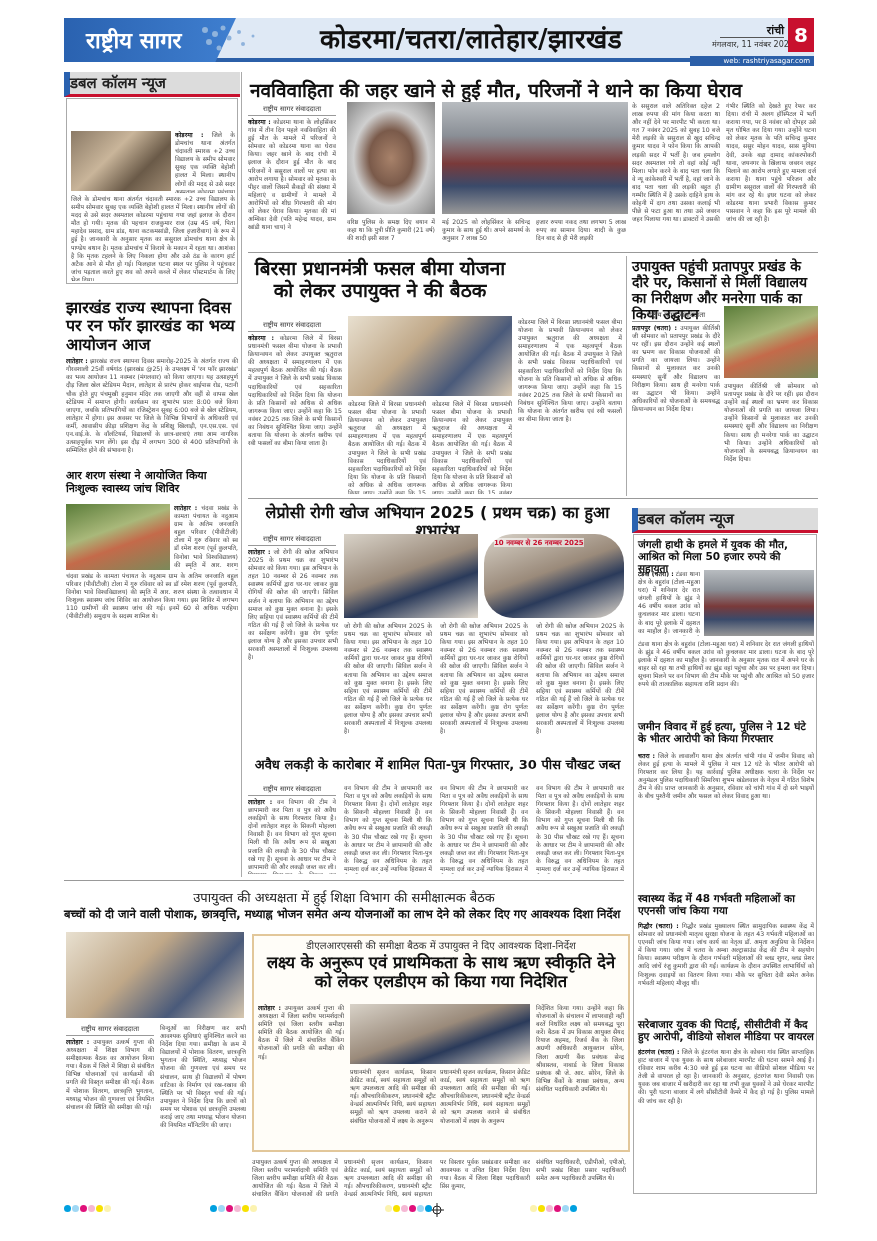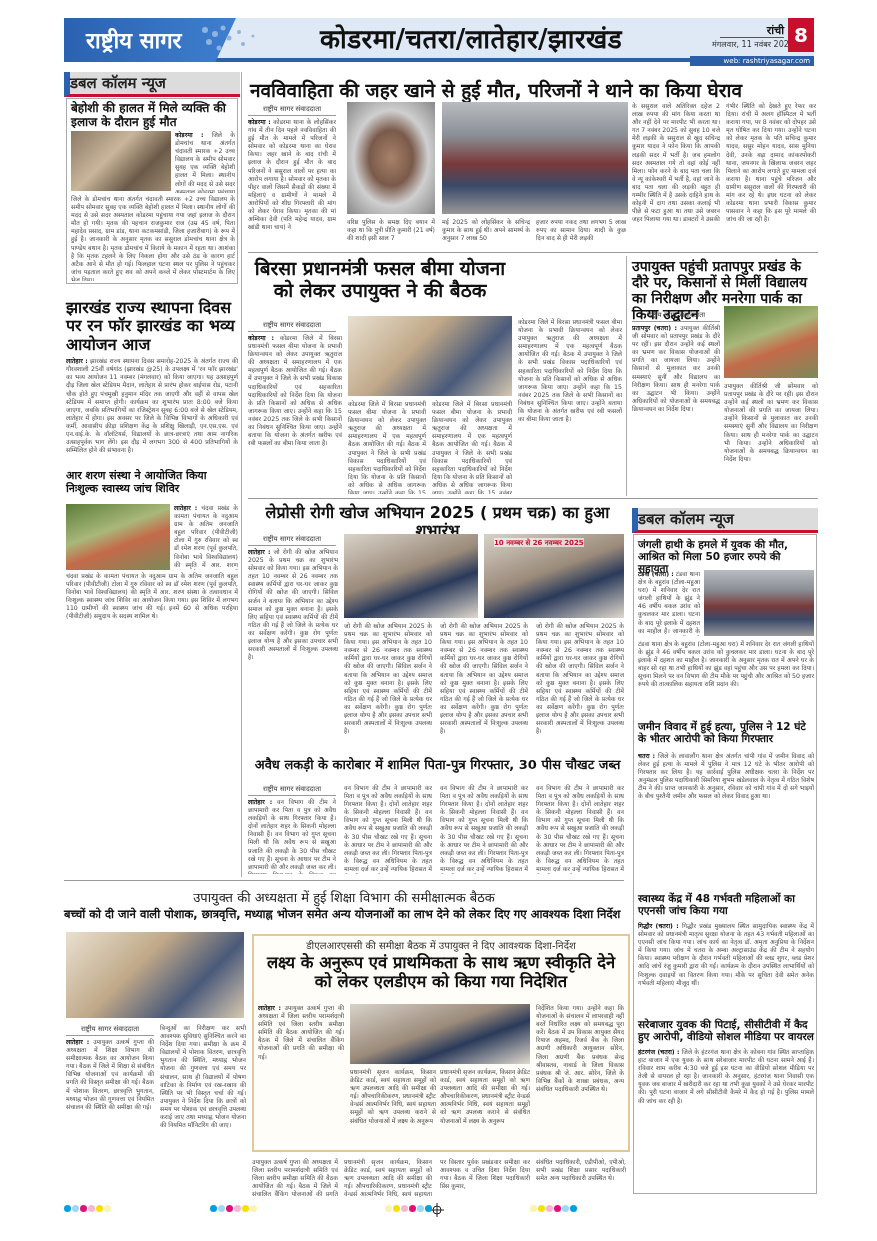--- a/index.html
+++ b/index.html
@@ -53,21 +53,20 @@
     </g>
 </svg>
 <div class="abs mast-title">कोडरमा/चतरा/लातेहार/झारखंड</div>
 <div class="abs mast-city">रांची</div>
 <div class="abs mast-date">मंगलवार, 11 नवंबर 2025</div>
 <div class="abs mast-page">8</div>
 <div class="abs mast-web">web: rashtriyasagar.com</div>
 
 <div class="abs sec-hdr" style="left:64px;top:72px;width:176px;">डबल कॉलम न्यूज</div>
 <div class="abs boxed" style="left:66px;top:98px;width:172px;height:186px;">
-  <div class="hl" style="font-size:12px;padding:3px 4px;">बेहोशी की हालत में मिले व्यक्ति की इलाज के दौरान हुई मौत</div>
   <div class="abs photo" style="left:4px;top:32px;width:100px;height:60px;"></div>
   <div class="abs body" style="left:108px;top:32px;width:60px;height:62px;"><span class="dateline">कोडरमा :</span> <span>जिले के डोमचांच थाना अंतर्गत चंदावती स्मारक +2 उच्च विद्यालय के समीप सोमवार सुबह एक व्यक्ति बेहोशी हालत में मिला। स्थानीय लोगों की मदद से उसे सदर अस्पताल कोडरमा पहुंचाया गया जहां इलाज के दौरान मौत हो गयी। मृतक की पहचान राजकुमार राज (उम्र 45 वर्ष, पिता महादेव प्रसाद, ग्राम डांड, थाना कटकमसांडी, जिला हजारीबाग) के रूप में हुई है। जानकारी के अनुसार मृतक का ससुराल डोमचांच थाना क्षेत्र के पाण्डेय बथान है। मृतक डोमचांच में किराये के मकान में रहता था। आशंका है कि मृतक टहलने के लिए निकला होगा और उसे ठंड के कारण हार्ट अटैक आने से मौत हो गई। फिलहाल घटना स्थल पर पुलिस ने पहुंचकर जांच पड़ताल करते हुए शव को अपने कब्जे में लेकर पोस्टमार्टम के लिए भेज दिया।</span></div>
   <div class="abs body" style="left:4px;top:96px;width:164px;height:86px;">जिले के डोमचांच थाना अंतर्गत चंदावती स्मारक +2 उच्च विद्यालय के समीप सोमवार सुबह एक व्यक्ति बेहोशी हालत में मिला। स्थानीय लोगों की मदद से उसे सदर अस्पताल कोडरमा पहुंचाया गया जहां इलाज के दौरान मौत हो गयी। मृतक की पहचान राजकुमार राज (उम्र 45 वर्ष, पिता महादेव प्रसाद, ग्राम डांड, थाना कटकमसांडी, जिला हजारीबाग) के रूप में हुई है। जानकारी के अनुसार मृतक का ससुराल डोमचांच थाना क्षेत्र के पाण्डेय बथान है। मृतक डोमचांच में किराये के मकान में रहता था। आशंका है कि मृतक टहलने के लिए निकला होगा और उसे ठंड के कारण हार्ट अटैक आने से मौत हो गई। फिलहाल घटना स्थल पर पुलिस ने पहुंचकर जांच पड़ताल करते हुए शव को अपने कब्जे में लेकर पोस्टमार्टम के लिए भेज दिया।</div>
 </div>
 <div class="abs" style="left:66px;top:288px;width:172px;">
   <div class="hl" style="font-size:16px;margin-top:11px;">झारखंड राज्य स्थापना दिवस पर रन फॉर झारखंड का भव्य आयोजन आज</div>
   <div class="body" style="height:140px;margin-top:3px;"><span class="dateline">लातेहार :</span> <span>झारखंड राज्य स्थापना दिवस समारोह-2025 के अंतर्गत राज्य की गौरवशाली 25वीं वर्षगांठ (झारखंड @25) के उपलक्ष्य में 'रन फॉर झारखंड' का भव्य आयोजन 11 नवम्बर (मंगलवार) को किया जाएगा। यह उत्साहपूर्ण दौड़ जिला खेल स्टेडियम मैदान, लातेहार से प्रारंभ होकर बाईपास रोड, पटानी चौक होते हुए पंचमुखी हनुमान मंदिर तक जाएगी और वहीं से वापस खेल स्टेडियम में समाप्त होगी। कार्यक्रम का शुभारंभ प्रातः 8:00 बजे किया जाएगा, जबकि प्रतिभागियों का रजिस्ट्रेशन सुबह 6:00 बजे से खेल स्टेडियम, लातेहार में होगा। इस अवसर पर जिले के विभिन्न विभागों के अधिकारी एवं कर्मी, आवासीय क्रीड़ा प्रशिक्षण केंद्र के प्रशिक्षु खिलाड़ी, एन.एस.एस. एवं एन.वाई.के. के वॉलंटियर्स, विद्यालयों के छात्र-छात्राएं तथा आम नागरिक उत्साहपूर्वक भाग लेंगे। इस दौड़ में लगभग 300 से 400 प्रतिभागियों के सम्मिलित होने की संभावना है।</span></div>
 </div>
 <div class="abs" style="left:66px;top:470px;width:172px;">
   <div class="hl" style="font-size:11px;">आर शरण संस्था ने आयोजित किया निःशुल्क स्वास्थ्य जांच शिविर</div>
@@ -101,21 +100,21 @@
 <div class="abs hl" style="left:632px;top:258px;width:188px;font-size:14px;">उपायुक्त पहुंची प्रतापपुर प्रखंड के दौरे पर, किसानों से मिलीं विद्यालय का निरीक्षण और मनरेगा पार्क का किया उद्घाटन</div>
 <div class="abs byline" style="left:632px;top:310px;width:88px;">राष्ट्रीय सागर संवाददाता</div>
 <div class="abs photo green" style="left:724px;top:306px;width:94px;height:72px;"></div>
 <div class="abs body" style="left:632px;top:324px;width:88px;height:170px;"><span class="dateline">प्रतापपुर (चतरा) :</span> <span>उपायुक्त कीर्तिश्री जी सोमवार को प्रतापपुर प्रखंड के दौरे पर रहीं। इस दौरान उन्होंने कई स्थलों का भ्रमण कर विकास योजनाओं की प्रगति का जायजा लिया। उन्होंने किसानों से मुलाकात कर उनकी समस्याएं सुनीं और विद्यालय का निरीक्षण किया। साथ ही मनरेगा पार्क का उद्घाटन भी किया। उन्होंने अधिकारियों को योजनाओं के समयबद्ध क्रियान्वयन का निर्देश दिया।</span></div>
 <div class="abs body" style="left:724px;top:382px;width:94px;height:112px;">उपायुक्त कीर्तिश्री जी सोमवार को प्रतापपुर प्रखंड के दौरे पर रहीं। इस दौरान उन्होंने कई स्थलों का भ्रमण कर विकास योजनाओं की प्रगति का जायजा लिया। उन्होंने किसानों से मुलाकात कर उनकी समस्याएं सुनीं और विद्यालय का निरीक्षण किया। साथ ही मनरेगा पार्क का उद्घाटन भी किया। उन्होंने अधिकारियों को योजनाओं के समयबद्ध क्रियान्वयन का निर्देश दिया।</div>
 <div class="abs" style="left:248px;top:498px;width:570px;height:1px;background:#999;"></div>
 
 <div class="abs hl" style="left:250px;top:504px;width:375px;font-size:16px;text-align:center;">लेप्रोसी रोगी खोज अभियान 2025 ( प्रथम चक्र) का हुआ शुभारंभ</div>
 <div class="abs byline" style="left:248px;top:534px;width:88px;">राष्ट्रीय सागर संवाददाता</div>
 <div class="abs photo meet" style="left:344px;top:534px;width:134px;height:84px;"></div>
-<div class="abs photo meet" style="left:484px;top:534px;width:140px;height:84px;">
+<div class="abs photo meet" style="left:484px;top:534px;width:140px;height:84px;border-radius:29px;">
     <span style="position:absolute;left:10px;top:4px;font-size:7px;color:#c8102e;font-weight:bold;background:rgba(255,255,255,.6);">10 नवम्बर से 26 नवम्बर 2025</span>
   </div>
 <div class="abs body" style="left:248px;top:548px;width:90px;height:204px;"><span class="dateline">लातेहार :</span> <span>जो रोगी की खोज अभियान 2025 के प्रथम चक्र का शुभारंभ सोमवार को किया गया। इस अभियान के तहत 10 नवम्बर से 26 नवम्बर तक स्वास्थ्य कर्मियों द्वारा घर-घर जाकर कुष्ठ रोगियों की खोज की जाएगी। सिविल सर्जन ने बताया कि अभियान का उद्देश्य समाज को कुष्ठ मुक्त बनाना है। इसके लिए सहिया एवं स्वास्थ्य कर्मियों की टीमें गठित की गई हैं जो जिले के प्रत्येक घर का सर्वेक्षण करेंगी। कुष्ठ रोग पूर्णतः इलाज योग्य है और इसका उपचार सभी सरकारी अस्पतालों में निःशुल्क उपलब्ध है।</span></div>
 <div class="abs body" style="left:344px;top:622px;width:88px;height:130px;">जो रोगी की खोज अभियान 2025 के प्रथम चक्र का शुभारंभ सोमवार को किया गया। इस अभियान के तहत 10 नवम्बर से 26 नवम्बर तक स्वास्थ्य कर्मियों द्वारा घर-घर जाकर कुष्ठ रोगियों की खोज की जाएगी। सिविल सर्जन ने बताया कि अभियान का उद्देश्य समाज को कुष्ठ मुक्त बनाना है। इसके लिए सहिया एवं स्वास्थ्य कर्मियों की टीमें गठित की गई हैं जो जिले के प्रत्येक घर का सर्वेक्षण करेंगी। कुष्ठ रोग पूर्णतः इलाज योग्य है और इसका उपचार सभी सरकारी अस्पतालों में निःशुल्क उपलब्ध है।</div>
 <div class="abs body" style="left:440px;top:622px;width:88px;height:130px;">जो रोगी की खोज अभियान 2025 के प्रथम चक्र का शुभारंभ सोमवार को किया गया। इस अभियान के तहत 10 नवम्बर से 26 नवम्बर तक स्वास्थ्य कर्मियों द्वारा घर-घर जाकर कुष्ठ रोगियों की खोज की जाएगी। सिविल सर्जन ने बताया कि अभियान का उद्देश्य समाज को कुष्ठ मुक्त बनाना है। इसके लिए सहिया एवं स्वास्थ्य कर्मियों की टीमें गठित की गई हैं जो जिले के प्रत्येक घर का सर्वेक्षण करेंगी। कुष्ठ रोग पूर्णतः इलाज योग्य है और इसका उपचार सभी सरकारी अस्पतालों में निःशुल्क उपलब्ध है।</div>
 <div class="abs body" style="left:536px;top:622px;width:88px;height:130px;">जो रोगी की खोज अभियान 2025 के प्रथम चक्र का शुभारंभ सोमवार को किया गया। इस अभियान के तहत 10 नवम्बर से 26 नवम्बर तक स्वास्थ्य कर्मियों द्वारा घर-घर जाकर कुष्ठ रोगियों की खोज की जाएगी। सिविल सर्जन ने बताया कि अभियान का उद्देश्य समाज को कुष्ठ मुक्त बनाना है। इसके लिए सहिया एवं स्वास्थ्य कर्मियों की टीमें गठित की गई हैं जो जिले के प्रत्येक घर का सर्वेक्षण करेंगी। कुष्ठ रोग पूर्णतः इलाज योग्य है और इसका उपचार सभी सरकारी अस्पतालों में निःशुल्क उपलब्ध है।</div>
 
 <div class="abs hl" style="left:250px;top:758px;width:375px;font-size:13px;text-align:center;">अवैध लकड़ी के कारोबार में शामिल पिता-पुत्र गिरफ्तार, 30 पीस चौखट जब्त</div>
 <div class="abs byline" style="left:248px;top:784px;width:88px;">राष्ट्रीय सागर संवाददाता</div>
 <div class="abs body" style="left:248px;top:798px;width:88px;height:76px;"><span class="dateline">लातेहार :</span> <span>वन विभाग की टीम ने छापामारी कर पिता व पुत्र को अवैध लकड़ियों के साथ गिरफ्तार किया है। दोनों लातेहार शहर के सिकनी मोहल्ला निवासी हैं। वन विभाग को गुप्त सूचना मिली थी कि अवैध रूप से सखुआ प्रजाति की लकड़ी के 30 पीस चौखट रखे गए हैं। सूचना के आधार पर टीम ने छापामारी की और लकड़ी जब्त कर ली। गिरफ्तार पिता-पुत्र के विरुद्ध वन अधिनियम के तहत मामला दर्ज कर उन्हें न्यायिक हिरासत में भेज दिया गया है।</span></div>

